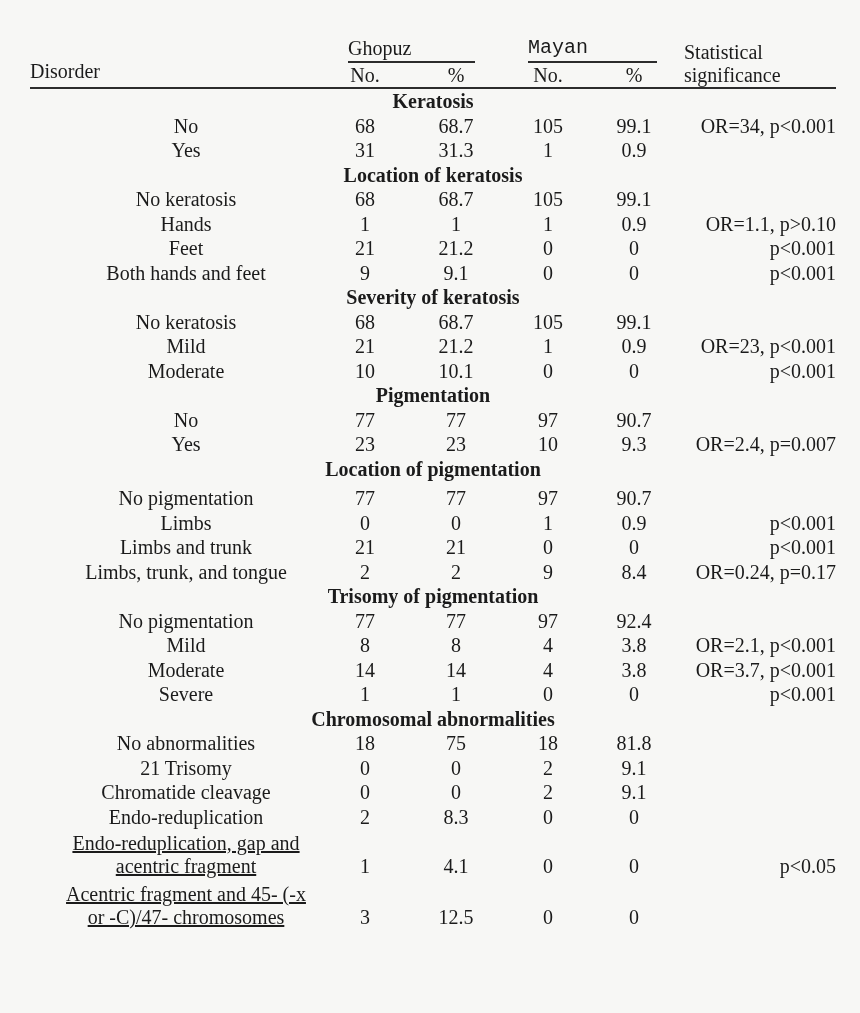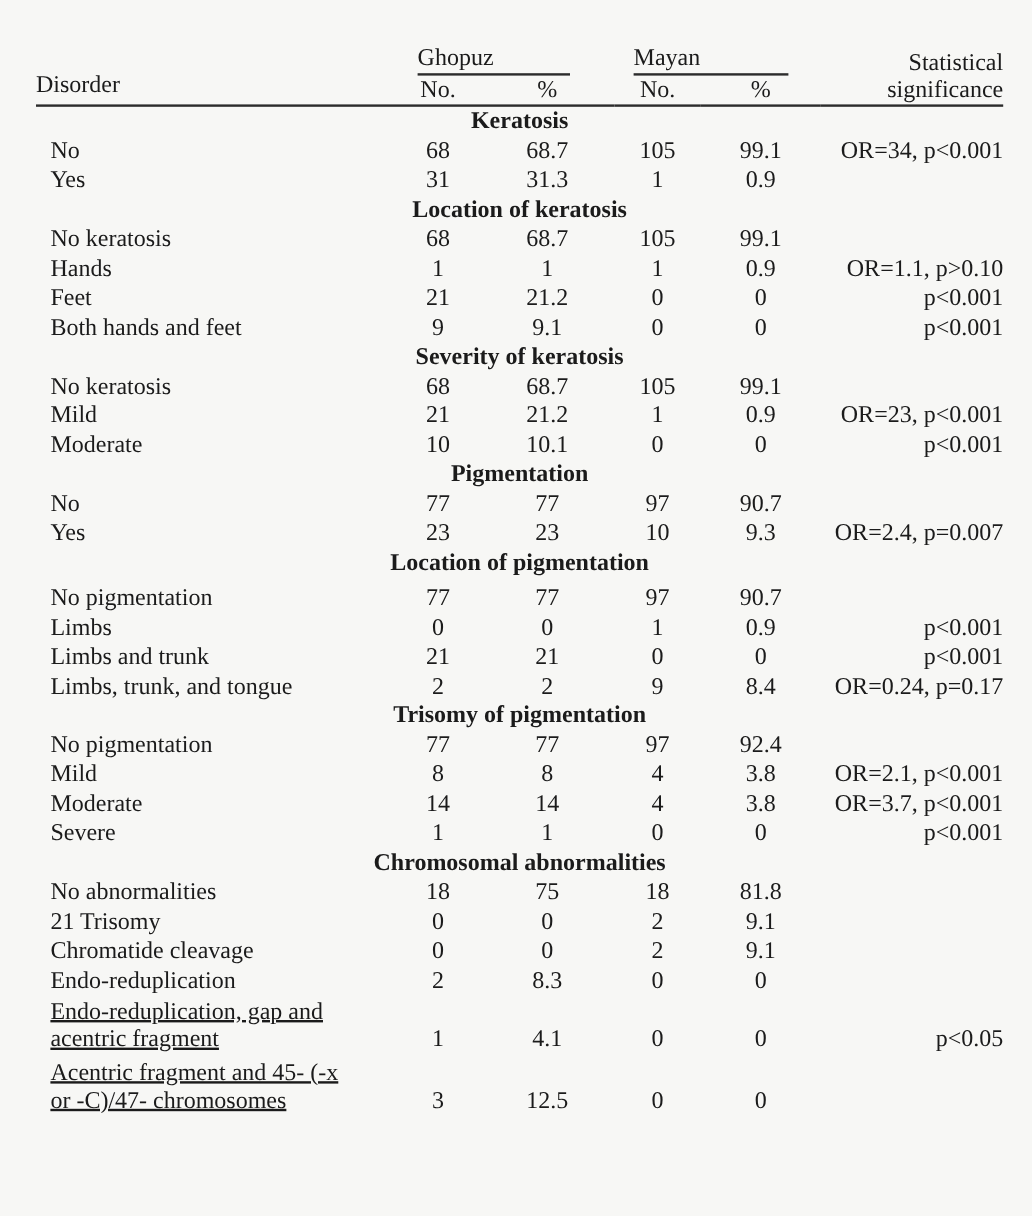--- a/index.html
+++ b/index.html
@@ -34,38 +34,38 @@
     vertical-align: middle;
     padding-bottom: 4px;
   }
   .group-underline {
     border-bottom: 2px solid #2c2c2c;
     text-align: left;
     line-height: 24px;
     padding-bottom: 1px;
   }
   .gu-ghopuz { margin-left: 18px; width: 127px; }
-  .gu-mayan  { margin-left: 16px; width: 129px; }
+  .gu-mayan  { margin-left: 16px; width: 129px; font-family: Liberation Mono, monospace; }
   th.sub-head { text-align: center; }
   th.stat-head {
-    text-align: right;
+    text-align: left;
     vertical-align: middle;
     line-height: 23px;
   }
   thead tr.h2 th, thead th[rowspan] { border-bottom: 2px solid #2c2c2c; }
 
   tbody td {
     padding: 0;
     height: 24.5px;
     line-height: 24.5px;
     white-space: nowrap;
     overflow: hidden;
   }
   td.section-cell { text-align: center; font-weight: bold; }
-  td.label-cell   { text-align: left; padding-left: 12px; }
+  td.label-cell   { text-align: center; padding-left: 12px; }
   td.num-cell     { text-align: center; }
   td.stat-cell    { text-align: right; }
 
   
   tbody tr:nth-child(17) td { padding-top: 5px; }
 
   tr.two-line td {
     height: 49px;
     vertical-align: bottom;
     line-height: 23px;

